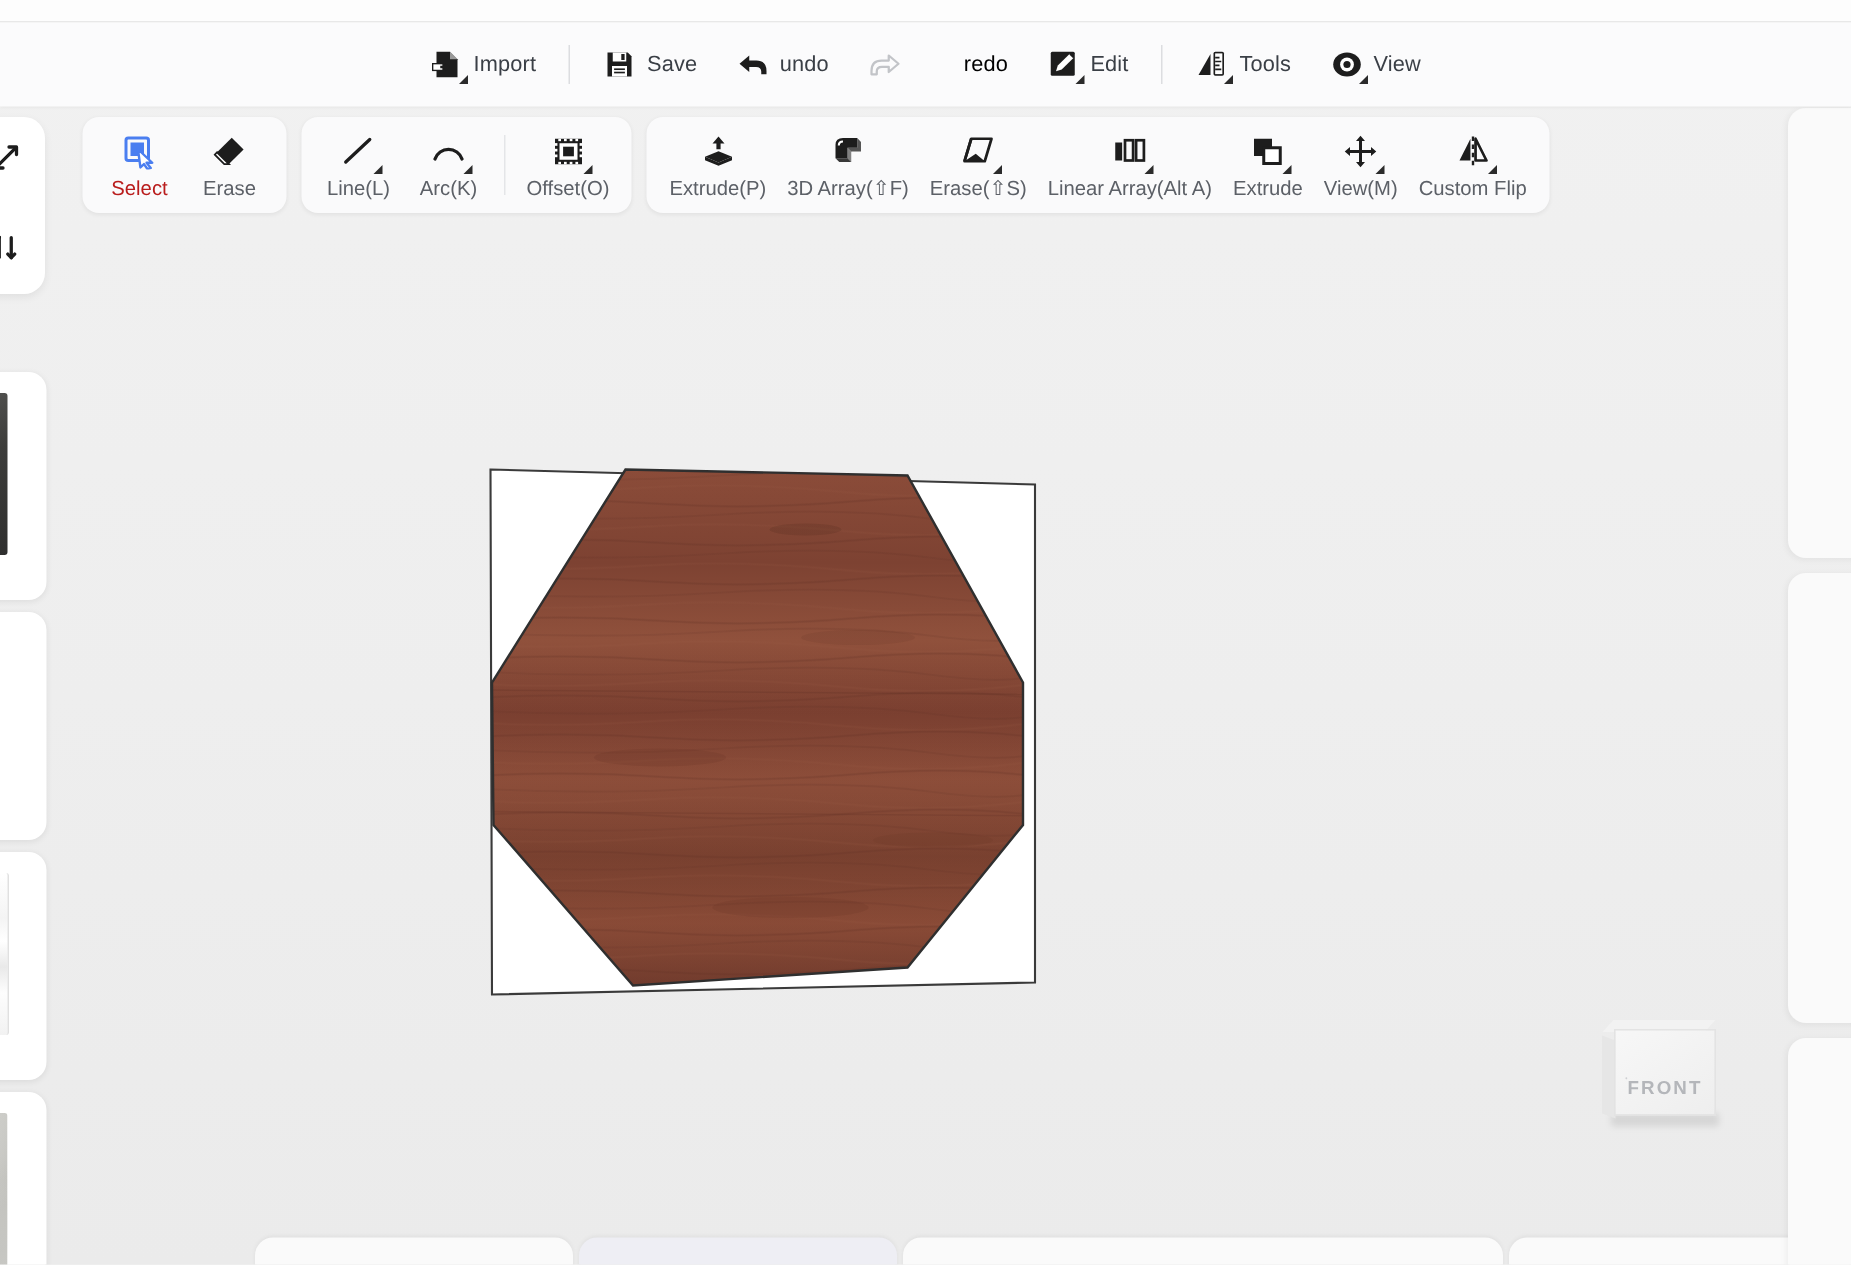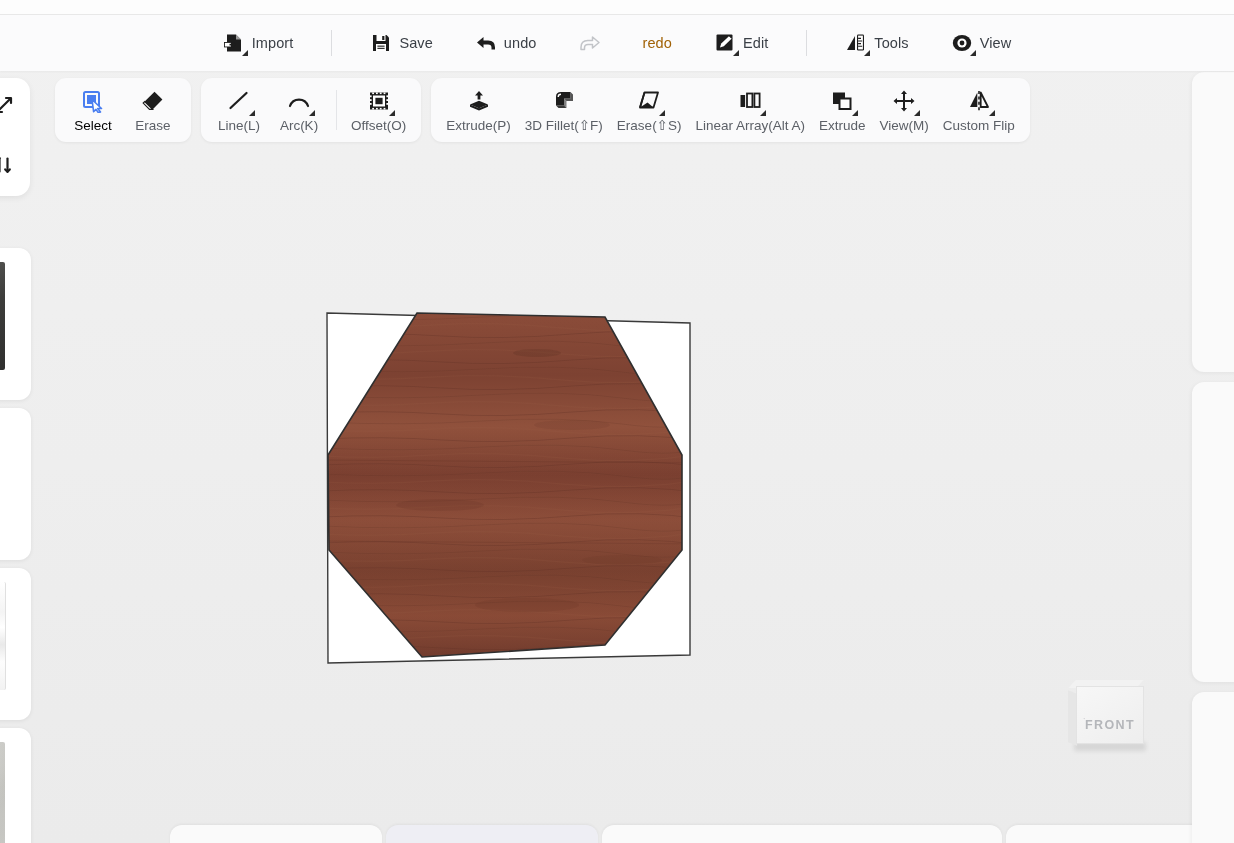--- a/index.html
+++ b/index.html
@@ -43,38 +43,38 @@
     width: 1234px; height: 56px;
     background: #fbfbfc;
     display: flex;
     align-items: center;
     justify-content: center;
     box-shadow: 0 1px 2px rgba(0,0,0,0.04);
   }
   .menu-inner {
     display: flex;
     align-items: center;
-    gap: 16px;
+    gap: 0px;
   }
   .menu-item {
     display: flex;
     align-items: center;
     gap: 7px;
     padding: 6px 13px;
     border-radius: 5px;
     cursor: pointer;
     user-select: none;
   }
   .menu-item .mlabel {
     font-size: 14.5px;
     color: #3a3f46;
     white-space: nowrap;
     letter-spacing: 0.1px;
   }
-  .menu-item.disabled .mlabel { color: #a16207; margin-left: 35px; }
+  .menu-item.disabled .mlabel { color: #000000; margin-left: 35px; }
   .menu-sep {
     width: 1px;
     height: 26px;
     background: #dcdde0;
     margin: 0 9px;
   }
   .mic { width: 22px; height: 22px; position: relative; display:block; }
   .mic svg { display:block; }
 
   
@@ -122,21 +122,21 @@
     align-items: center;
     justify-content: center;
   }
   .tool-icon svg { display:block; }
   .tool-label {
     font-size: 13.5px;
     color: #5c6067;
     white-space: nowrap;
     line-height: 1;
   }
-  .tool-btn.active .tool-label { color: #000000; }
+  .tool-btn.active .tool-label { color: #b91c1c; }
   .tool-inner-sep {
     width: 1px;
     background: #e4e5e8;
     margin: 6px 7px 6px 7px;
     align-self: stretch;
   }
 
   
   .edge-btn-panel {
     position: absolute;
@@ -595,21 +595,21 @@
       <div class="tool-btn">
         <span class="tool-icon">
           <svg width="24" height="24" viewBox="0 0 24 24">
             <path d="M4 7.5 Q 4 3 9 3 L18.5 3 L18.5 9.5 L12 9.5 L12 16.5 L4 16.5 Z" fill="#1d1d1d"></path>
             <path d="M18.5 3 L21 5.6 L21 12 L14.5 12 L12 9.5 L18.5 9.5 Z" fill="#1d1d1d" opacity="0.75"></path>
             <path d="M12 16.5 L14.5 19 L14.5 12 L12 9.5 Z" fill="#1d1d1d" opacity="0.55"></path>
             <path d="M4 16.5 L6.5 19 L14.5 19 L12 16.5 Z" fill="#1d1d1d" opacity="0.88"></path>
             <path d="M9 5.3 Q 6.2 5.3 6.2 8" fill="none" stroke="#ffffff" stroke-width="1.4"></path>
           </svg>
         </span>
-        <span class="tool-label">3D Fillet(⇧F)</span>
+        <span class="tool-label">3D Array(⇧F)</span>
       </div>
 
       <div class="tool-btn">
         <span class="tool-icon">
           <svg width="24" height="24" viewBox="0 0 24 24">
             <path d="M7.5 3.5 L21 3.5 L16.5 18.5 L3 18.5 Z" fill="none" stroke="#1d1d1d" stroke-width="1.8" stroke-linejoin="round"></path>
             <path d="M3 18.5 L10.5 13.5 L16.5 18.5 Z" fill="#1d1d1d"></path>
             <path d="M7.5 3.5 L3 18.5" stroke="#1d1d1d" stroke-width="1.8"></path>
           </svg>
           <span class="caret-corner"></span>

